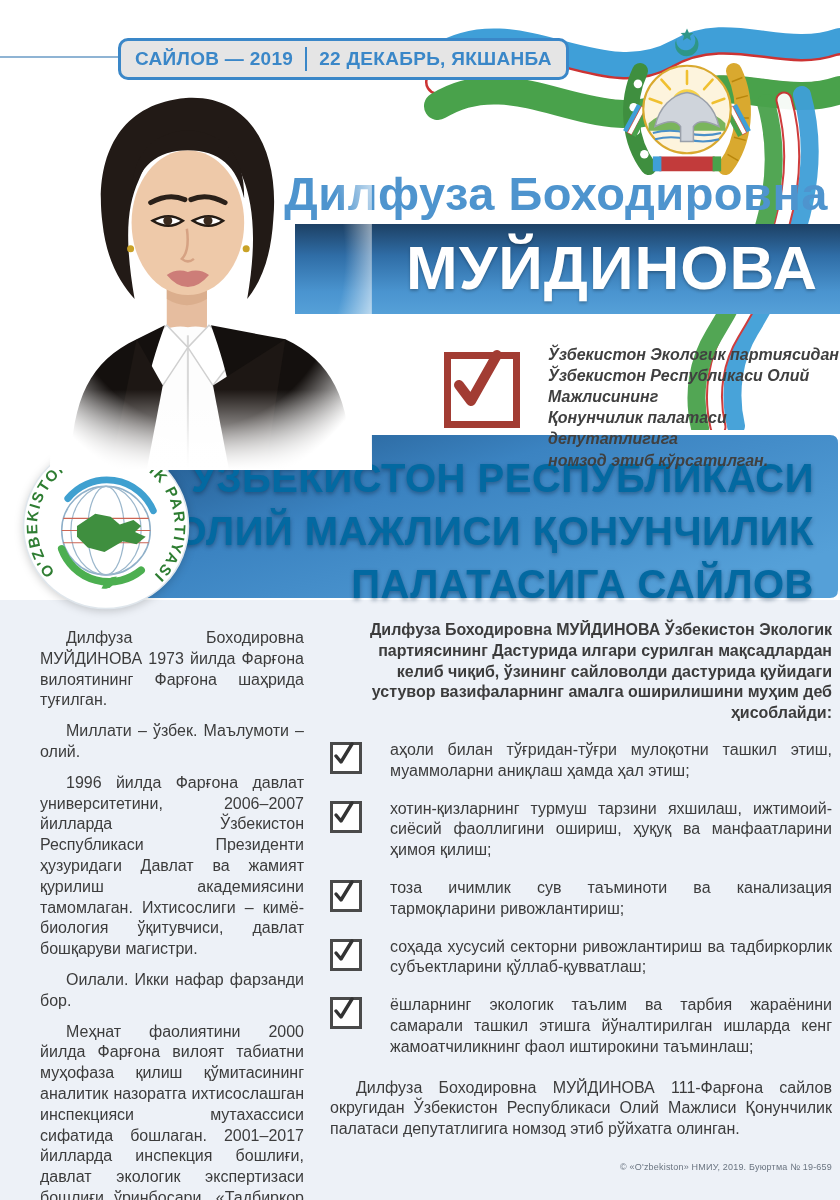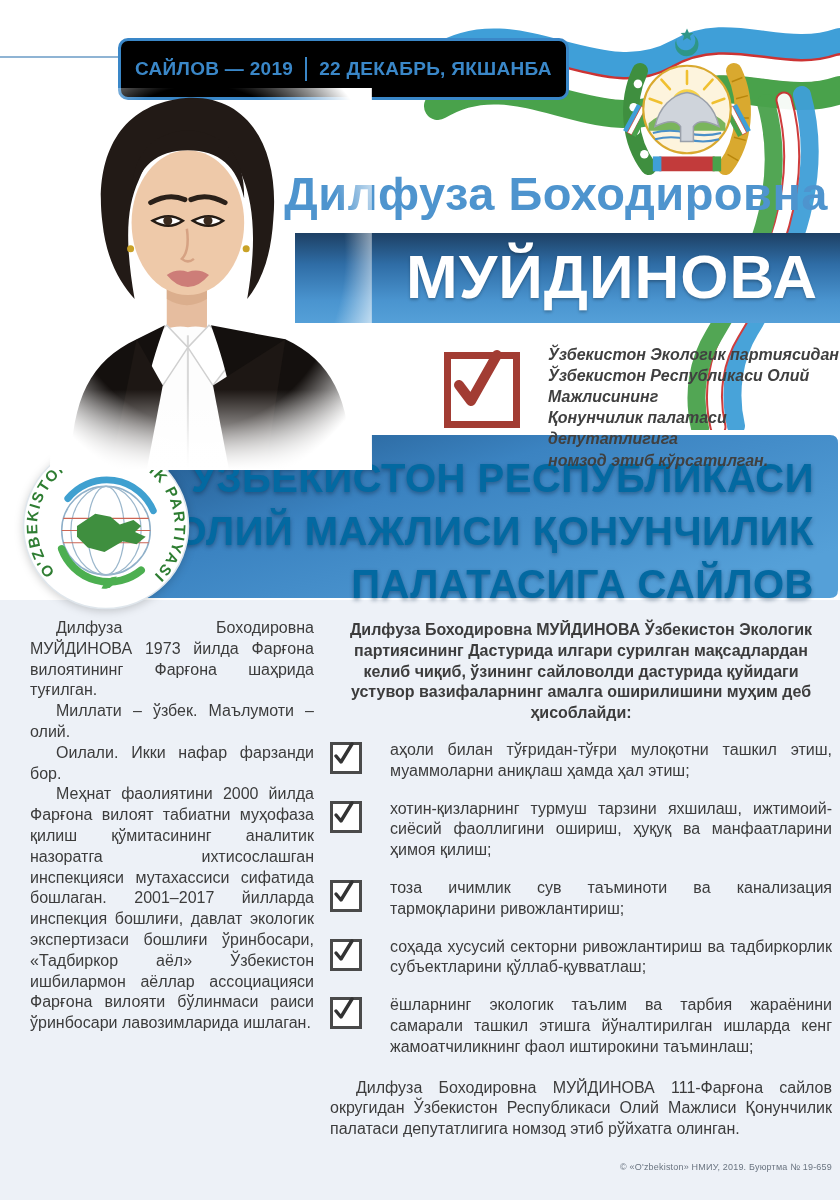--- a/index.html
+++ b/index.html
@@ -2,36 +2,36 @@
 <html><head>
 <meta charset="utf-8">
 <style>
   html,body{margin:0;padding:0;}
   body{width:840px;height:1200px;position:relative;overflow:hidden;
        font-family:"Liberation Sans","DejaVu Sans",sans-serif;background:#ffffff;}
   .abs{position:absolute;}
 
   
   .top-line{left:0;top:56px;width:530px;height:2px;background:#8fb4d4;z-index:1;}
-  .badge{left:118px;top:38px;z-index:2;background:#000000;border:3px solid #3a87c8;border-radius:10px;
-         display:flex;align-items:center;padding:16px 14px;gap:12px;}
+  .badge{left:118px;top:38px;z-index:2;background:#e5e5e5;border:3px solid #3a87c8;border-radius:10px;
+         display:flex;align-items:center;padding:6px 14px;gap:12px;}
   .badge .b-txt{color:#3a87c8;font-weight:700;font-size:19px;letter-spacing:.3px;white-space:nowrap;}
   .badge .b-div{width:2px;height:24px;background:#3a87c8;}
 
   
   .ribbon{left:398px;top:0;width:442px;height:430px;z-index:1;}
   .emblem{left:612px;top:22px;width:150px;height:160px;z-index:2;}
 
   
   .photo{left:50px;top:88px;width:322px;height:382px;z-index:5;}
 
   
   .name-line1{right:12px;top:166px;width:600px;text-align:right;z-index:3;
               color:#4e94ce;font-weight:700;font-size:47px;letter-spacing:.5px;}
-  .name-bar{left:295px;top:233px;right:0;height:90px;z-index:2;
+  .name-bar{left:295px;top:224px;right:0;height:90px;z-index:2;
             background:linear-gradient(180deg,#1d4064 0%,#2f6da6 35%,#4a94cf 75%,#55a0d8 100%);}
   .name-bar .surname{position:absolute;right:22px;top:0;line-height:88px;color:#fff;font-weight:700;
             font-size:62px;letter-spacing:1px;text-shadow:0 2px 3px rgba(0,0,0,.25);}
 
   
   .nom-box{left:444px;top:352px;width:62px;height:62px;border:7px solid #a23c33;background:#fff;z-index:3;}
   .nom-box svg{overflow:visible;}
   .nom-text{left:548px;top:344px;width:308px;z-index:3;color:#404040;font-weight:700;font-style:italic;
             font-size:16px;line-height:1.32;}
 
@@ -40,24 +40,24 @@
   .banner-text{right:26px;top:452px;width:640px;text-align:right;z-index:2;color:#0369a1;font-weight:700;
                font-size:40px;line-height:1.33;letter-spacing:.5px;text-shadow:0 2px 4px rgba(10,40,70,.45);}
 
   
   .party-logo{left:22px;top:442px;width:168px;height:168px;z-index:3;filter:drop-shadow(0 2px 4px rgba(0,0,0,.18));}
 
   
   .lower{left:0;top:600px;width:840px;height:600px;background:#edf1f7;z-index:0;}
 
   .bio-col{left:30px;top:618px;width:284px;z-index:2;color:#3c3c3c;font-size:16px;line-height:1.3;}
-  .bio-col p{margin:0;text-indent:26px;text-align:justify;}
+  .bio-col p{margin:10px;text-indent:26px;text-align:justify;}
 
   .prog-col{left:330px;top:620px;width:502px;z-index:2;color:#3c3c3c;font-size:16px;line-height:1.3;}
-  .prog-intro{font-weight:700;text-align:center;margin:0 0 16px 0;}
+  .prog-intro{font-weight:700;text-align:right;margin:0 0 16px 0;}
   .prog-items{display:flex;flex-direction:column;gap:17px;}
   .prog-item{display:flex;gap:28px;align-items:flex-start;}
   .chk{flex:0 0 auto;width:26px;height:26px;border:3px solid #4a4a4a;background:#fff;margin-top:2px;}
   .chk svg{overflow:visible;}
   .prog-item .itxt{text-align:justify;}
   .prog-outro{margin:20px 0 0 0;text-indent:26px;text-align:justify;}
 
   .footer{right:8px;bottom:28px;z-index:2;color:#6a7480;font-size:9px;letter-spacing:.2px;margin-top:47px;}
 </style>
 </head>
@@ -247,20 +247,21 @@
   <path d="M26,70 A33,33 0 0 0 78,84" stroke="#4caf50" stroke-width="5" fill="none" stroke-linecap="round"></path>
 
   <path d="M36,55 l12,-8 10,2 6,5 9,-3 5,4 -4,4 7,3 -6,5 -9,-2 -12,7 -11,-3 -7,-7 Z" fill="#3f8f3f"></path>
 
   <path d="M52,96 q3,-8 10,-8 q-2,9 -10,8 Z" fill="#4caf50"></path>
 </svg>
 
 <div class="abs bio-col">
   <p>Дилфуза Боходировна МУЙДИНОВА 1973 йилда Фарғона вилоятининг Фарғона шаҳрида туғилган.</p>
   <p>Миллати – ўзбек. Маълумоти – олий.</p>
+  <p>1996 йилда Фарғона давлат университетини, 2006–2007 йилларда Ўзбекистон Республикаси Президенти ҳузуридаги Давлат ва жамият қурилиш академиясини тамомлаган. Ихтисослиги – кимё-биология ўқитувчиси, давлат бошқаруви магистри.</p>
   <p>Оилали. Икки нафар фарзанди бор.</p>
   <p>Меҳнат фаолиятини 2000 йилда Фарғона вилоят табиатни муҳофаза қилиш қўмитасининг аналитик назоратга ихтисослашган инспекцияси мутахассиси сифатида бошлаган. 2001–2017 йилларда инспекция бошлиғи, давлат экологик экспертизаси бошлиғи ўринбосари, «Тадбиркор аёл» Ўзбекистон ишбилармон аёллар ассоциацияси Фарғона вилояти бўлинмаси раиси ўринбосари лавозимларида ишлаган.</p>
 
 </div>
 
 <div class="abs prog-col">
   <p class="prog-intro">Дилфуза Боходировна МУЙДИНОВА Ўзбекистон Экологик партиясининг Дастурида илгари сурилган мақсадлардан келиб чиқиб, ўзининг сайловолди дастурида қуйидаги устувор вазифаларнинг амалга оширилишини муҳим деб ҳисоблайди:</p>
   <div class="prog-items">
     <div class="prog-item">
       <span class="chk"><svg width="20" height="20" viewBox="0 0 20 20">

